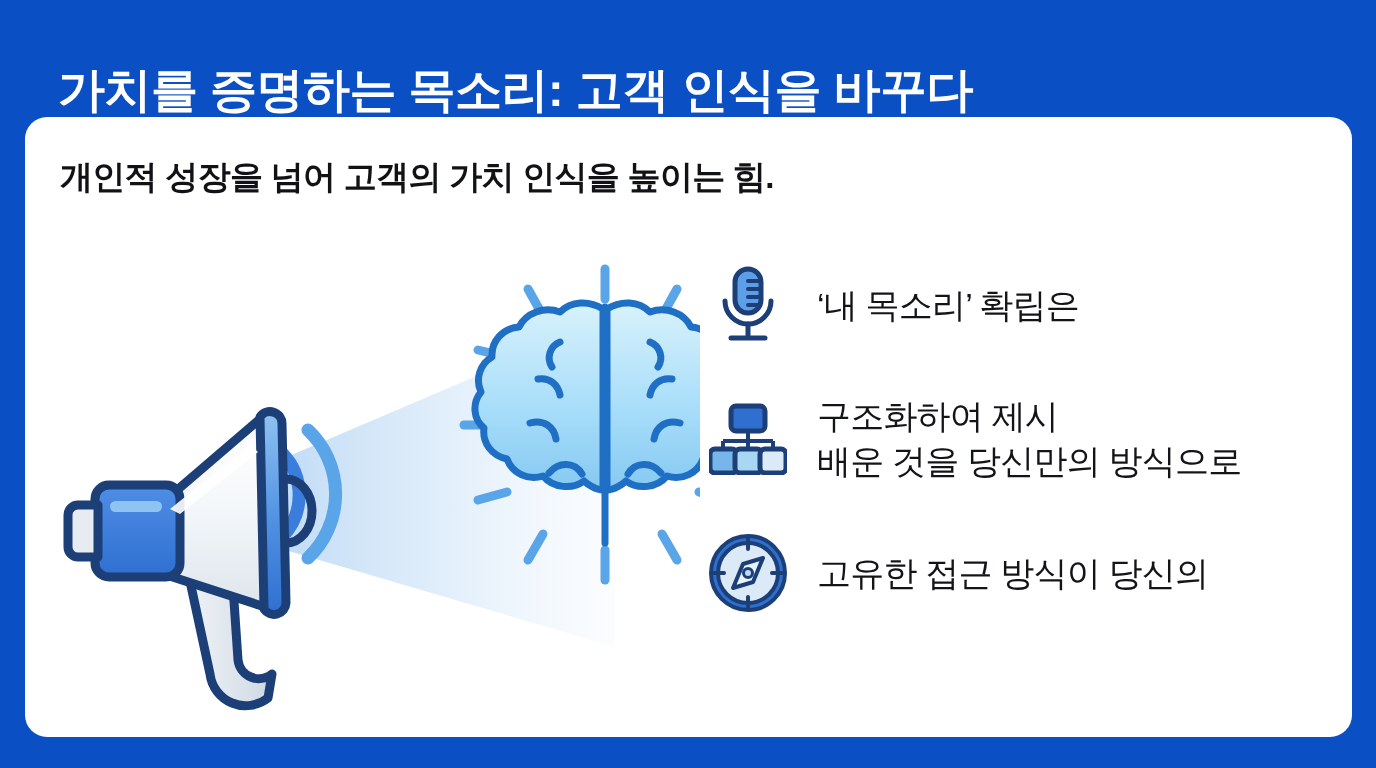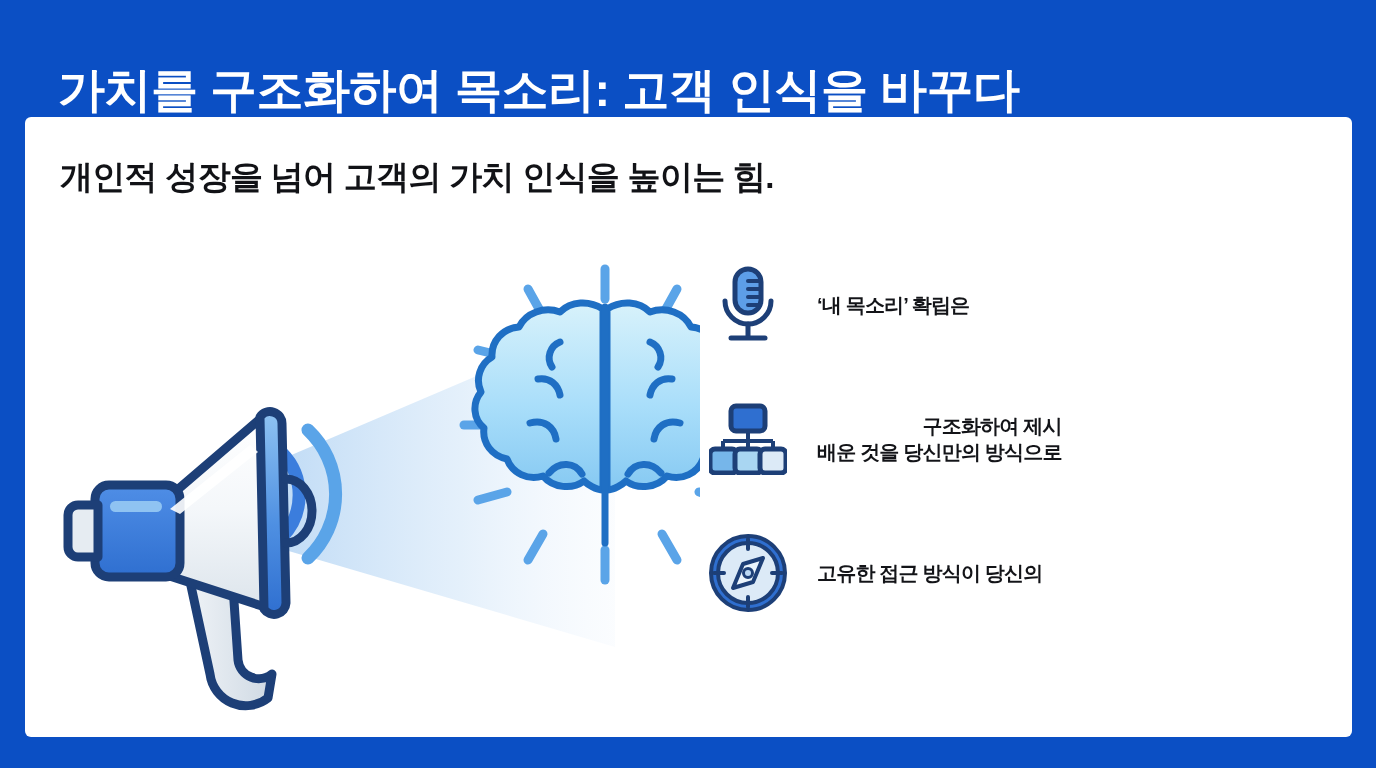--- a/index.html
+++ b/index.html
@@ -35,24 +35,23 @@
     white-space: nowrap;
     line-height: 1.05;
   }
   .card {
     position: absolute;
     left: 25px;
     top: 117px;
     width: 1327px;
     height: 620px;
     background: #ffffff;
-    border-radius: 6px;
+    border-radius: 22px;
     box-sizing: border-box;
     overflow: hidden;
-    text-align: right;
   }
   .card-subtitle {
     position: absolute;
     left: 35px;
     top: 38px;
     color: #111216;
     font-size: 33px;
     font-weight: 700;
     letter-spacing: -0.7px;
     white-space: nowrap;
@@ -86,34 +85,34 @@
     flex: 0 0 auto;
     width: 86px;
     height: 86px;
     display: flex;
     align-items: center;
     justify-content: center;
   }
   .bullet-icon svg { display: block; }
   .bullet-text {
     color: #131418;
-    font-size: 20px;
-    font-weight: 700;
+    font-size: 34px;
+    font-weight: 400;
     line-height: 1.32;
     letter-spacing: -0.8px;
     white-space: nowrap;
   }
   .bullet-text .line { display: block; }
 </style>
 </head>
 <body>
 
 <div class="slide">
 
-  <h1 class="slide-title">가치를 구조화하여 목소리: 고객 인식을 바꾸다</h1>
+  <h1 class="slide-title">가치를 증명하는 목소리: 고객 인식을 바꾸다</h1>
 
   <div class="card">
 
     <div class="card-subtitle">개인적 성장을 넘어 고객의 가치 인식을 높이는 힘.</div>
 
     <div class="illustration">
       <svg viewBox="0 0 640 470" xmlns="http://www.w3.org/2000/svg">
         <defs>
           <linearGradient id="beamGrad" x1="0" y1="0" x2="1" y2="0">
             <stop offset="0%" stop-color="#bcd9f5" stop-opacity="0.95"></stop>

